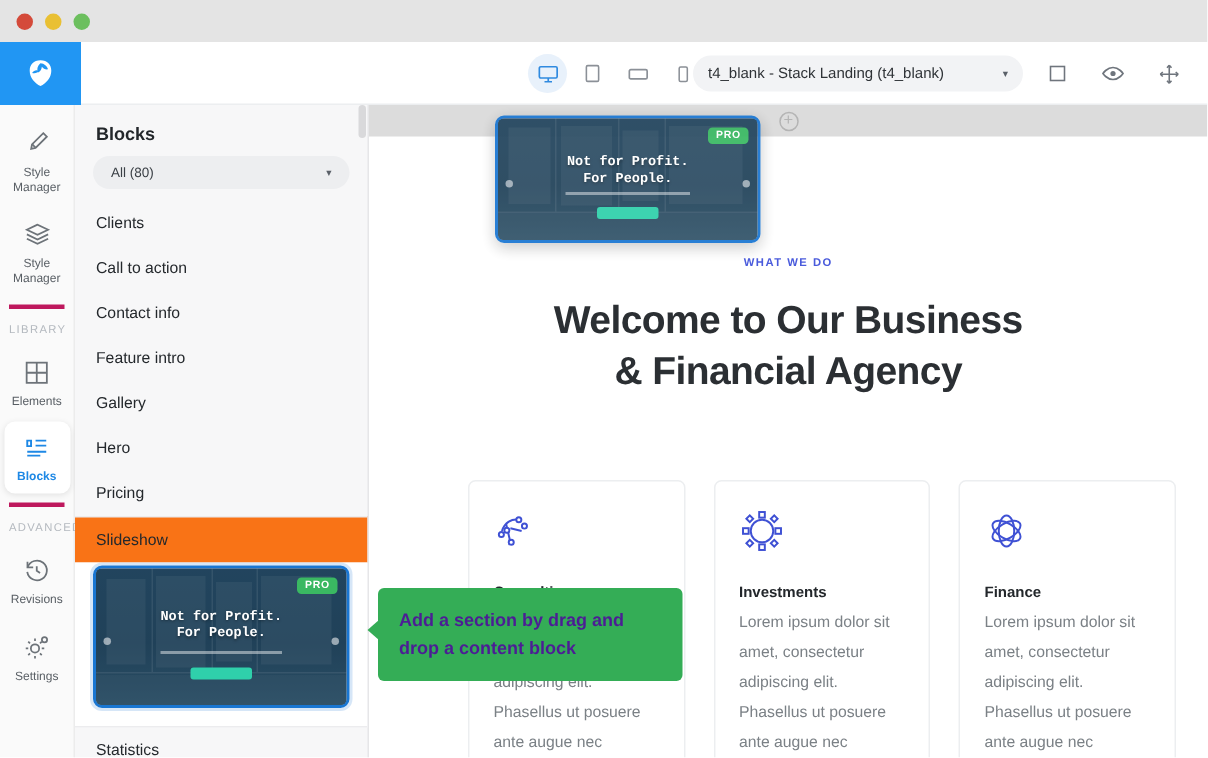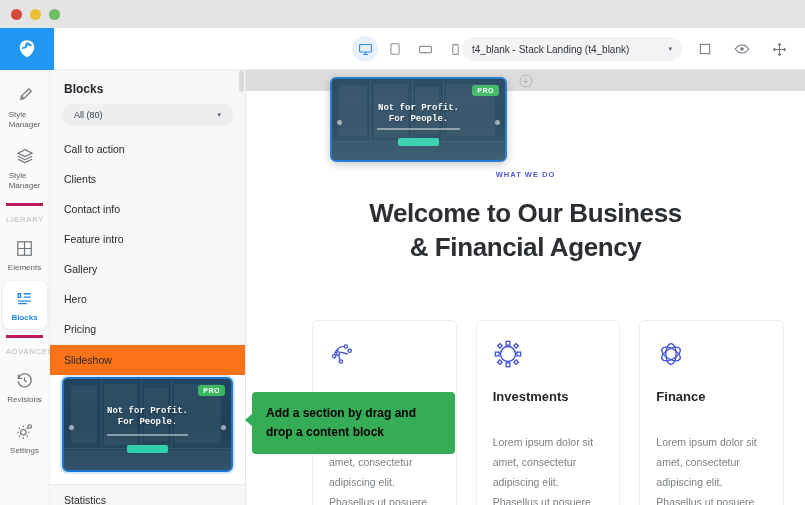--- a/index.html
+++ b/index.html
@@ -62,21 +62,21 @@
     background: #fafafa; border-right: 1px solid #ececec;
     padding-top: 8px;
   }
   .rail-item {
     width: 44px; margin: 0 auto 2px; padding: 8px 0 6px;
     border-radius: 7px;
     display: flex; flex-direction: column; align-items: center; gap: 5px;
     color: #6d7379;
   }
   .rail-item .lbl {
-    font-size: 8px; line-height: 10px; color: #585e64;
+    font-size: 8px; line-height: 10px; text-align: center; color: #585e64;
   }
   .rail-item.active { background: #ffffff; box-shadow: 0 1px 4px rgba(0,0,0,.10); color: #1e88e5; }
   .rail-item.active .lbl { color: #1e88e5; font-weight: bold; }
   .rail-section {
     font-size: 7.5px; letter-spacing: .9px; color: #b4b9bf;
     text-align: center; padding: 9px 0 5px;
     border-top: 3px solid #be185d; margin: 6px 6px 2px;
   }
 
   
@@ -187,28 +187,28 @@
   .cards {
     position: absolute; left: 66px; top: 250px; width: 472px;
     display: flex; gap: 19px;
   }
   .card {
     width: 145px; height: 190px; background: #ffffff;
     border: 1px solid #eceef0; border-radius: 5px;
     padding: 18px 16px;
   }
   .card-icon { color: #3f51d4; margin-bottom: 16px; }
-  .card-title { font-size: 13px; font-weight: bold; color: #23272b; margin-bottom: 28px; }
+  .card-title { font-size: 10px; font-weight: bold; color: #23272b; margin-bottom: 4px; }
   .card-body { font-size: 10.5px; line-height: 20px; color: #7b8186; }
 
   
   .tooltip {
     position: absolute; left: 252px; top: 392px; width: 203px;
     background: #34ad56; border-radius: 4px;
-    padding: 12px 14px; color: #000000;
+    padding: 12px 14px; color: #4c1d95;
     font-size: 12px; font-weight: bold; line-height: 19px;
   }
   .tooltip:before {
     content: ""; position: absolute; left: -7px; top: 21px;
     border-top: 7px solid transparent; border-bottom: 7px solid transparent;
     border-right: 8px solid #34ad56;
   }
 </style>
 </head>
 <body>
@@ -345,22 +345,22 @@
   <div class="panel">
     <div class="panel-scroll"></div>
 
     <div class="panel-title">Blocks</div>
 
     <div class="filter">
       <span>All (80)</span>
       <span class="caret">▾</span>
     </div>
 
+    <div class="cat">Clients</div>
     <div class="cat">Call to action</div>
-    <div class="cat">Clients</div>
     <div class="cat">Contact info</div>
     <div class="cat">Feature intro</div>
     <div class="cat">Gallery</div>
     <div class="cat">Hero</div>
     <div class="cat">Pricing</div>
     <div class="cat open">Slideshow</div>
 
     <div class="thumb-wrap">
       <div class="thumb">
         <div class="hero-art">

